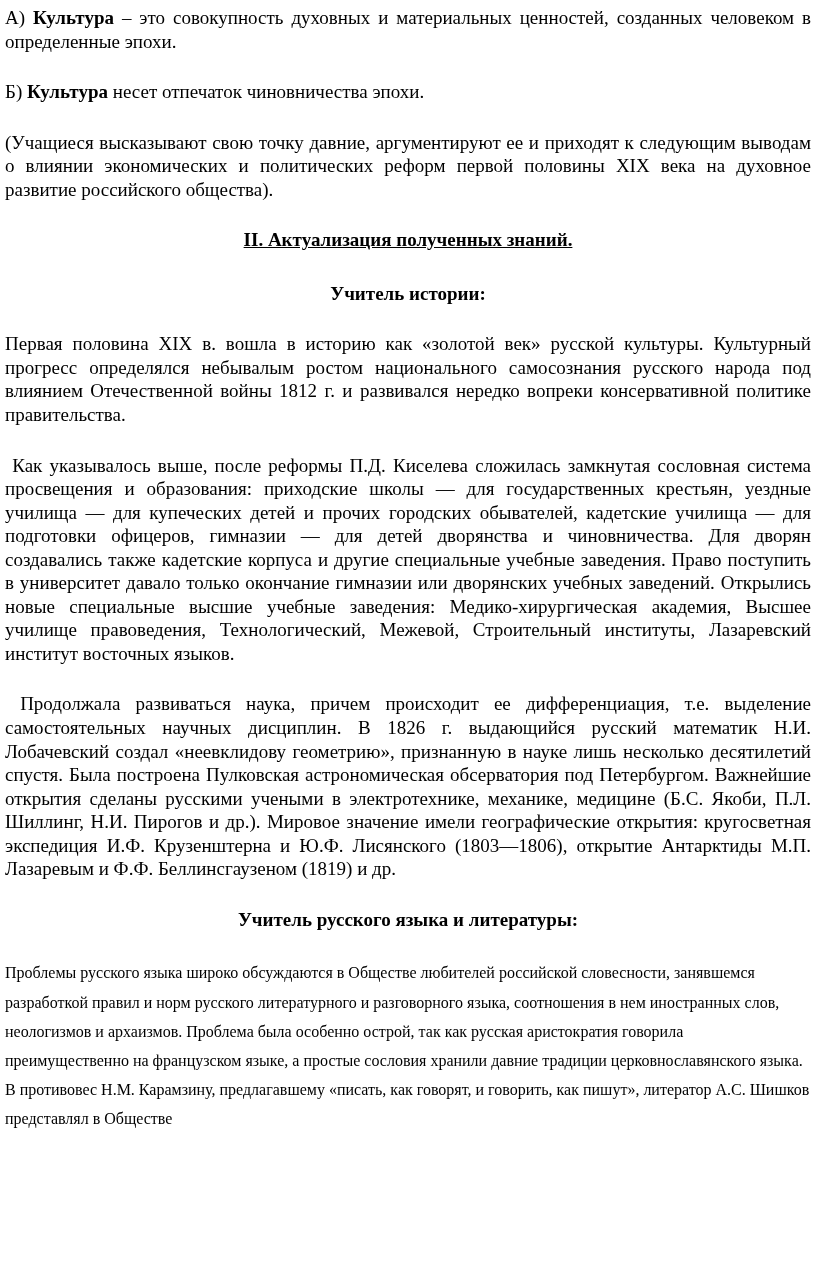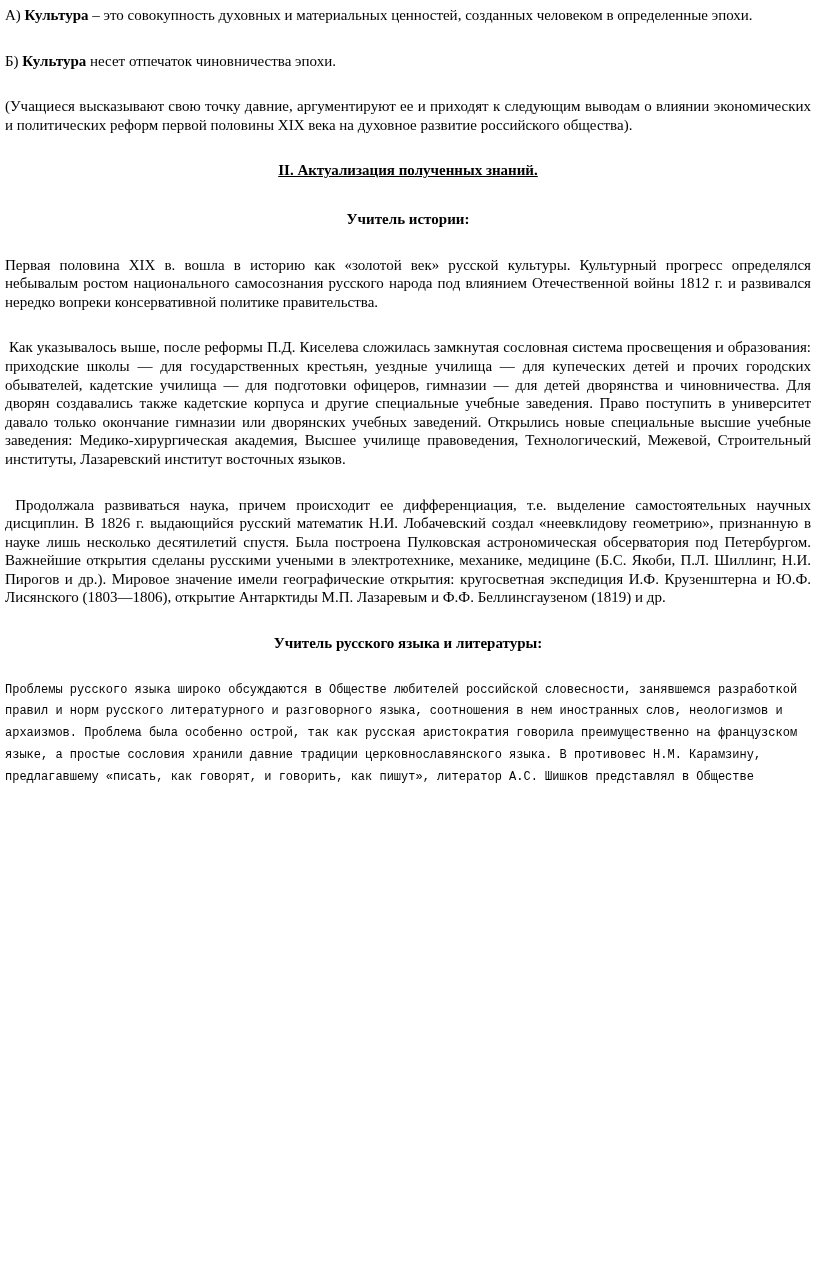--- a/index.html
+++ b/index.html
@@ -12,38 +12,38 @@
     min-height: 1271px;
     box-sizing: border-box;
     padding: 6px 5px 10px 5px;
     color: #000000;
   }
   .doc-page {
     width: 100%;
   }
   .para {
     font-family: "Liberation Serif", "DejaVu Serif", serif;
-    font-size: 15px;
+    font-size: 19px;
     line-height: 1.24;
     text-align: justify;
     margin: 0 0 27px 0;
     color: #000000;
     white-space: pre-wrap;
   }
   .para.heading {
     text-align: center;
     margin-top: 4px;
     margin-bottom: 30px;
   }
   .para.label {
     text-align: center;
   }
   .para.sans {
-    font-family: Liberation Mono, monospace;
-    font-size: 12px;
+    font-family: Liberation Serif, serif;
+    font-size: 16px;
     line-height: 1.82;
     text-align: left;
     margin-bottom: 0;
   }
   .run.bold { font-weight: bold; }
   .run.underline { text-decoration: underline; }
 </style>
 </head>
 <body>
 

